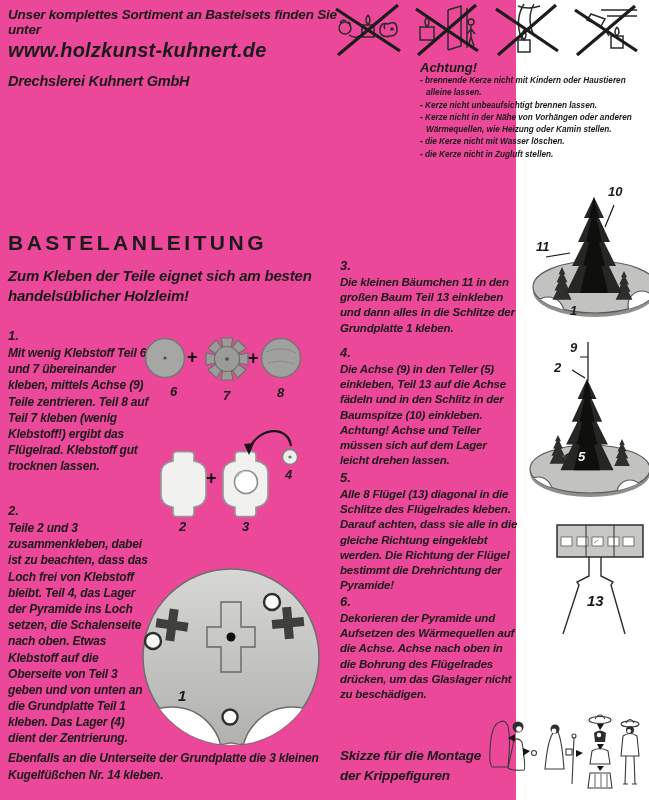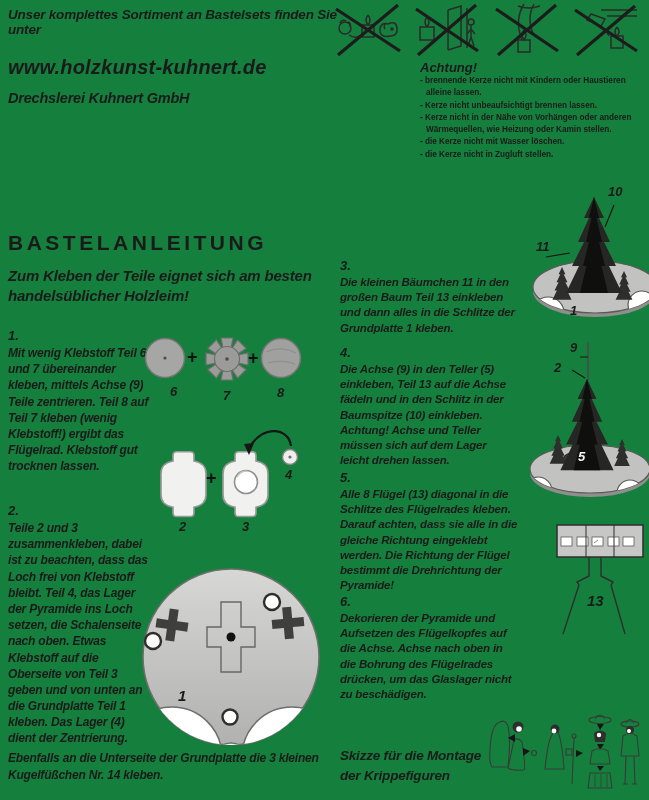--- a/index.html
+++ b/index.html
@@ -1,25 +1,25 @@
 <!DOCTYPE html>
 <html><head>
 <meta charset="utf-8">
 <style>
   *{margin:0;padding:0;box-sizing:border-box}
   html,body{background:#fff}
   body{width:649px;height:800px;font-family:"Liberation Sans",sans-serif;color:#1a1a1a;overflow:hidden}
-  .page{position:relative;width:649px;height:800px;background:#15803d}
+  .page{position:relative;width:516px;height:800px;background:#ec4899}
   .abs{position:absolute}
   .bi{font-weight:700;font-style:italic;letter-spacing:-0.2px}
   .header-line1{font-size:13.5px}
-  .website{font-size:20px;letter-spacing:.2px;margin-top:19px}
+  .website{font-size:20px;letter-spacing:.2px;margin-top:2px}
   .addr{font-size:14.5px;line-height:1.45;margin-top:9px}
   .warn-title{font-size:13px;font-weight:700;font-style:italic}
-  .warn-item{font-size:8.2px;font-weight:700;line-height:1.5;padding-left:6px;text-indent:-6px}
+  .warn-item{font-size:8.2px;font-weight:700;font-style:italic;line-height:1.5;padding-left:6px;text-indent:-6px}
   .doc-title{font-size:21px;font-weight:700;letter-spacing:3.5px}
   .intro{font-size:15px;line-height:1.35}
   .stepnum{font-size:13px;font-weight:700;font-style:italic;margin-bottom:2px}
   .steptext{font-weight:700;font-style:italic;letter-spacing:-0.2px}
   .col-l .steptext{font-size:12px;line-height:1.35}
   .col-r .steptext{font-size:11.5px;line-height:1.32}
   .addendum{font-size:12px;line-height:1.4}
   .fig{position:absolute}
   .fig svg{position:absolute;left:0;top:0}
   .plabel{position:absolute;font-size:13px;font-weight:700;font-style:italic;color:#1a1a1a}
@@ -213,21 +213,21 @@
     <div class="steptext">Die Achse (9) in den Teller (5) einkleben, Teil 13 auf die Achse fädeln und in den Schlitz in der Baumspitze (10) einkleben. Achtung! Achse und Teller müssen sich auf dem Lager leicht drehen lassen.</div>
   </div>
 
   <div class="abs col-r" style="left:340px;top:470px;width:178px">
     <div class="stepnum">5.</div>
     <div class="steptext">Alle 8 Flügel (13) diagonal in die Schlitze des Flügelrades kleben. Darauf achten, dass sie alle in die gleiche Richtung eingeklebt werden. Die Richtung der Flügel bestimmt die Drehrichtung der Pyramide!</div>
   </div>
 
   <div class="abs col-r" style="left:340px;top:594px;width:178px">
     <div class="stepnum">6.</div>
-    <div class="steptext">Dekorieren der Pyramide und Aufsetzen des Flügelkopfes auf die Achse. Achse nach oben in die Bohrung des Flügelrades drücken, um das Glaslager nicht zu beschädigen.</div>
+    <div class="steptext">Dekorieren der Pyramide und Aufsetzen des Wärmequellen auf die Achse. Achse nach oben in die Bohrung des Flügelrades drücken, um das Glaslager nicht zu beschädigen.</div>
   </div>
 
   <div class="fig" style="left:512px;top:183px;width:137px;height:152px">
     <svg width="137" height="152" viewBox="0 0 137 152">
       <defs>
           <clipPath id="t1c">
             <ellipse cx="83" cy="104" rx="62" ry="26"></ellipse>
           </clipPath>
         </defs>
       <ellipse cx="83" cy="108" rx="62" ry="26" fill="#8f8f8d"></ellipse>

